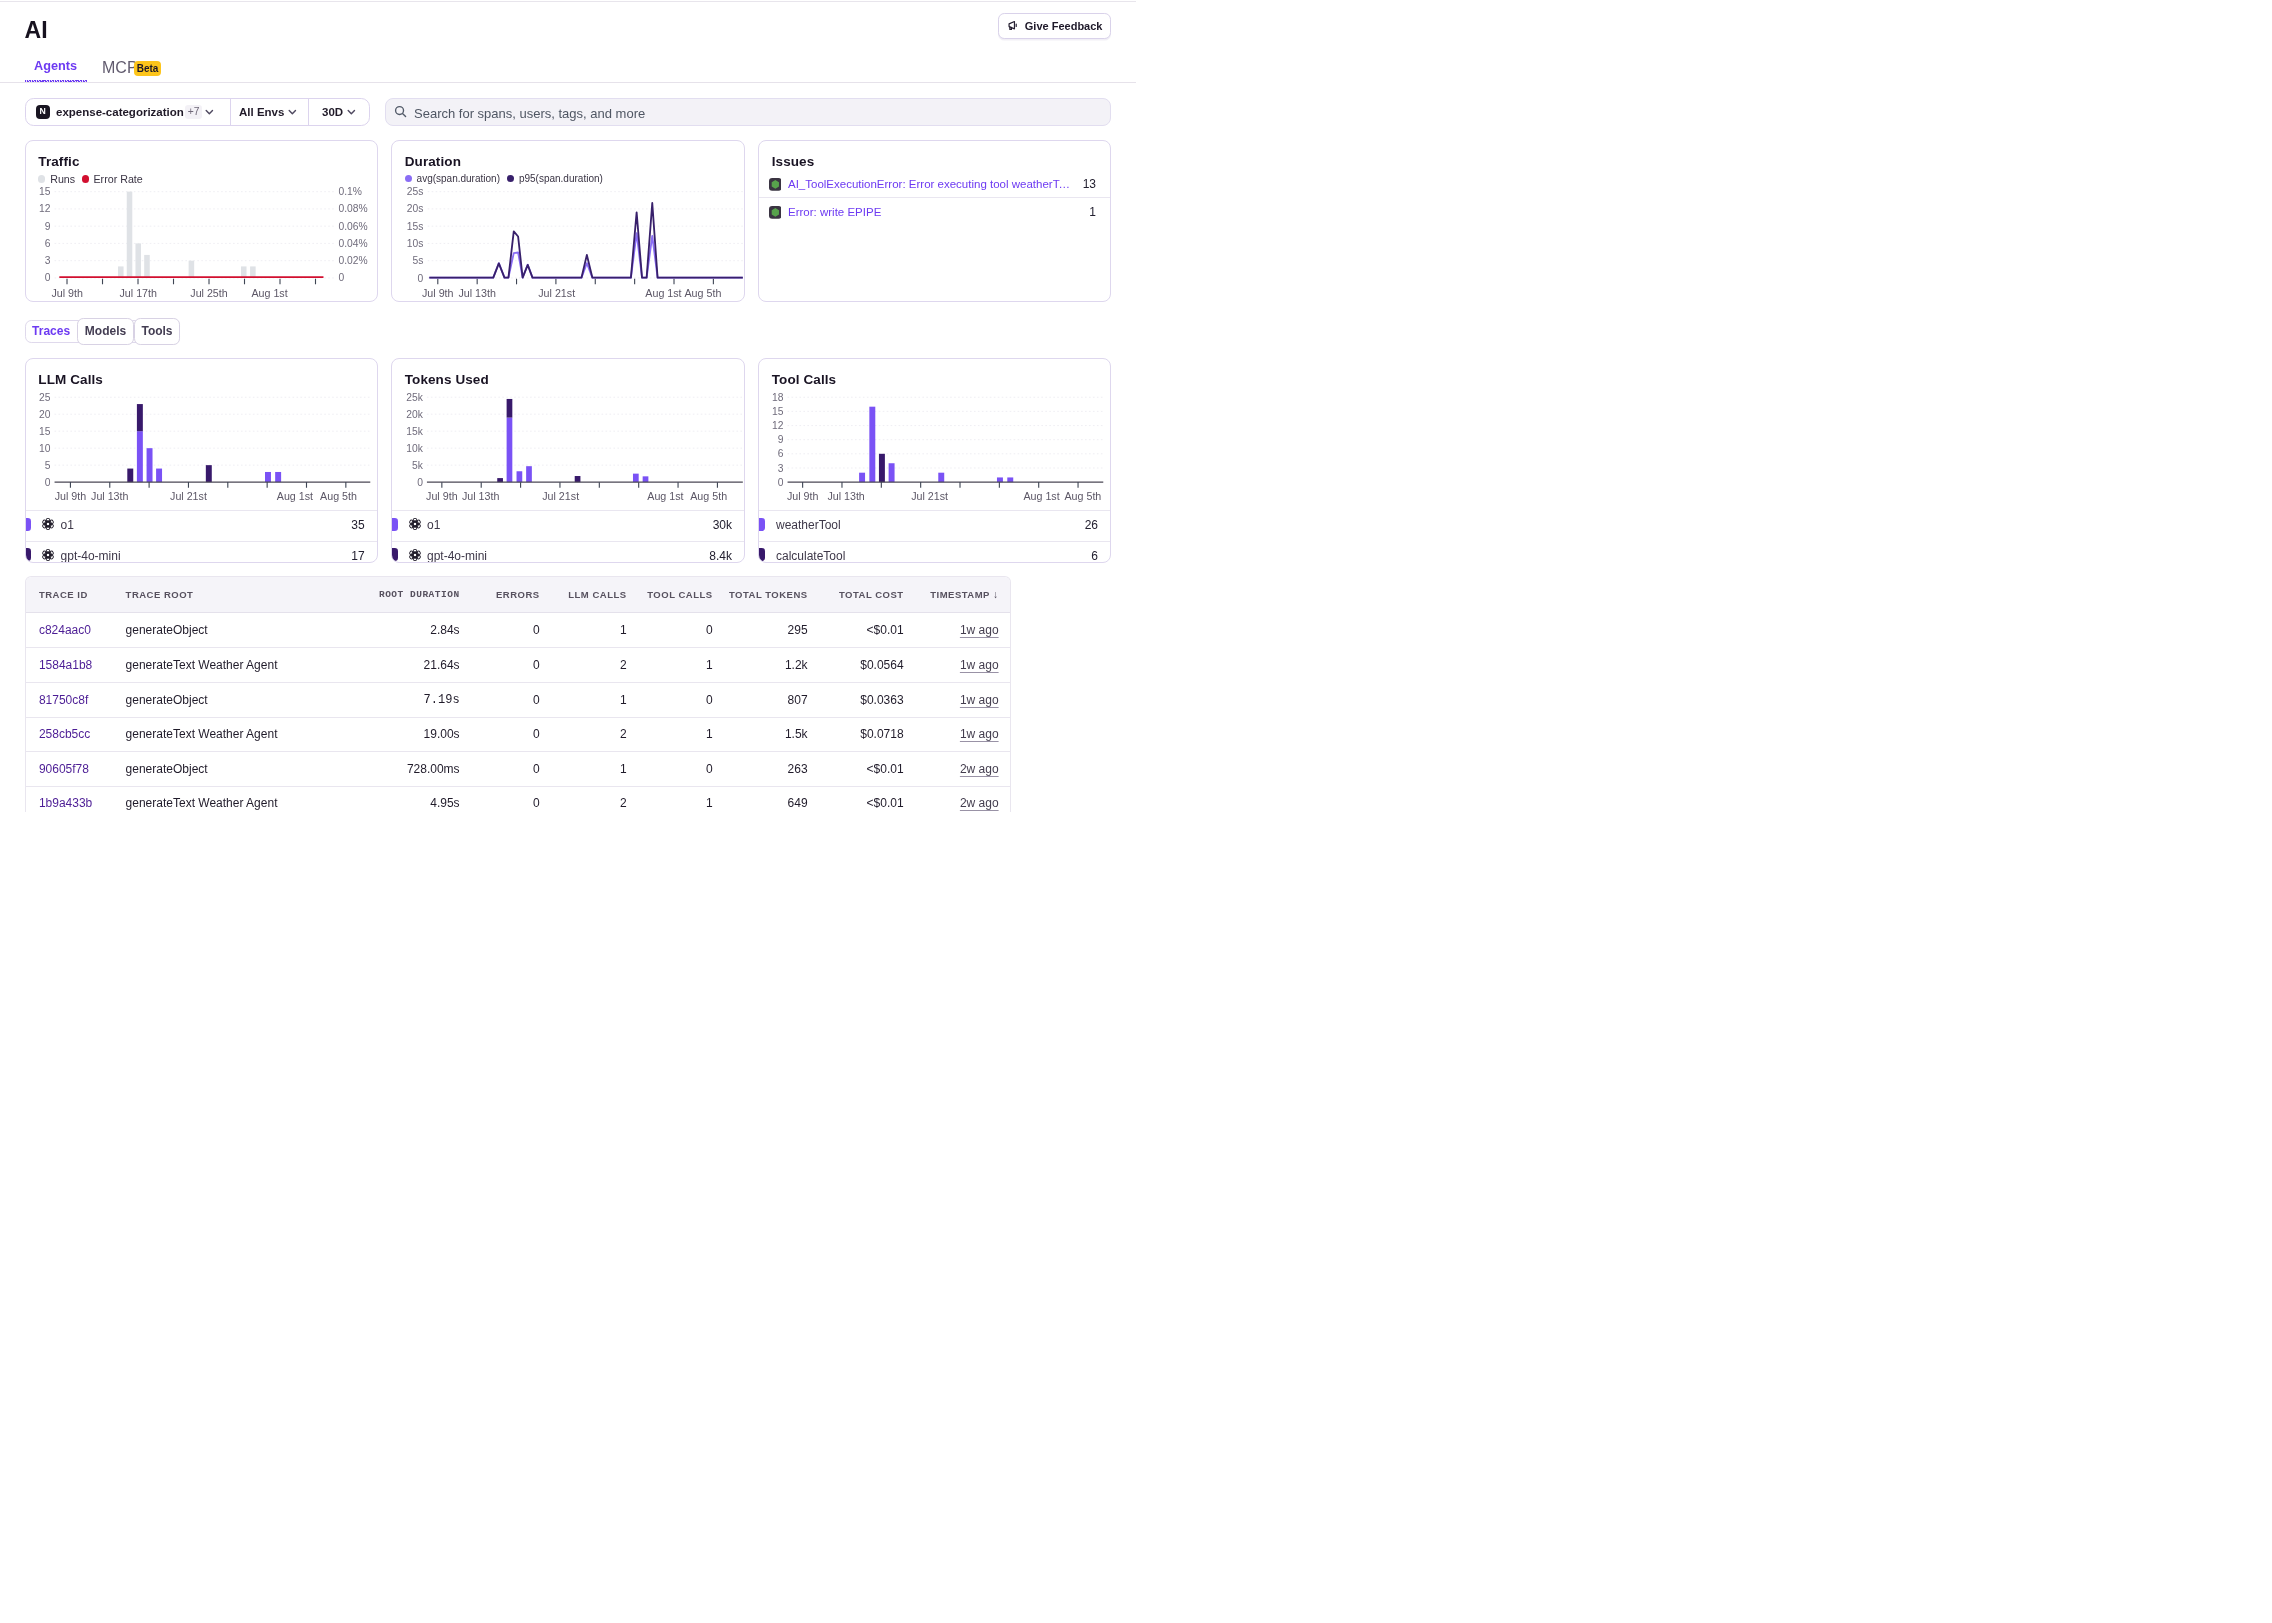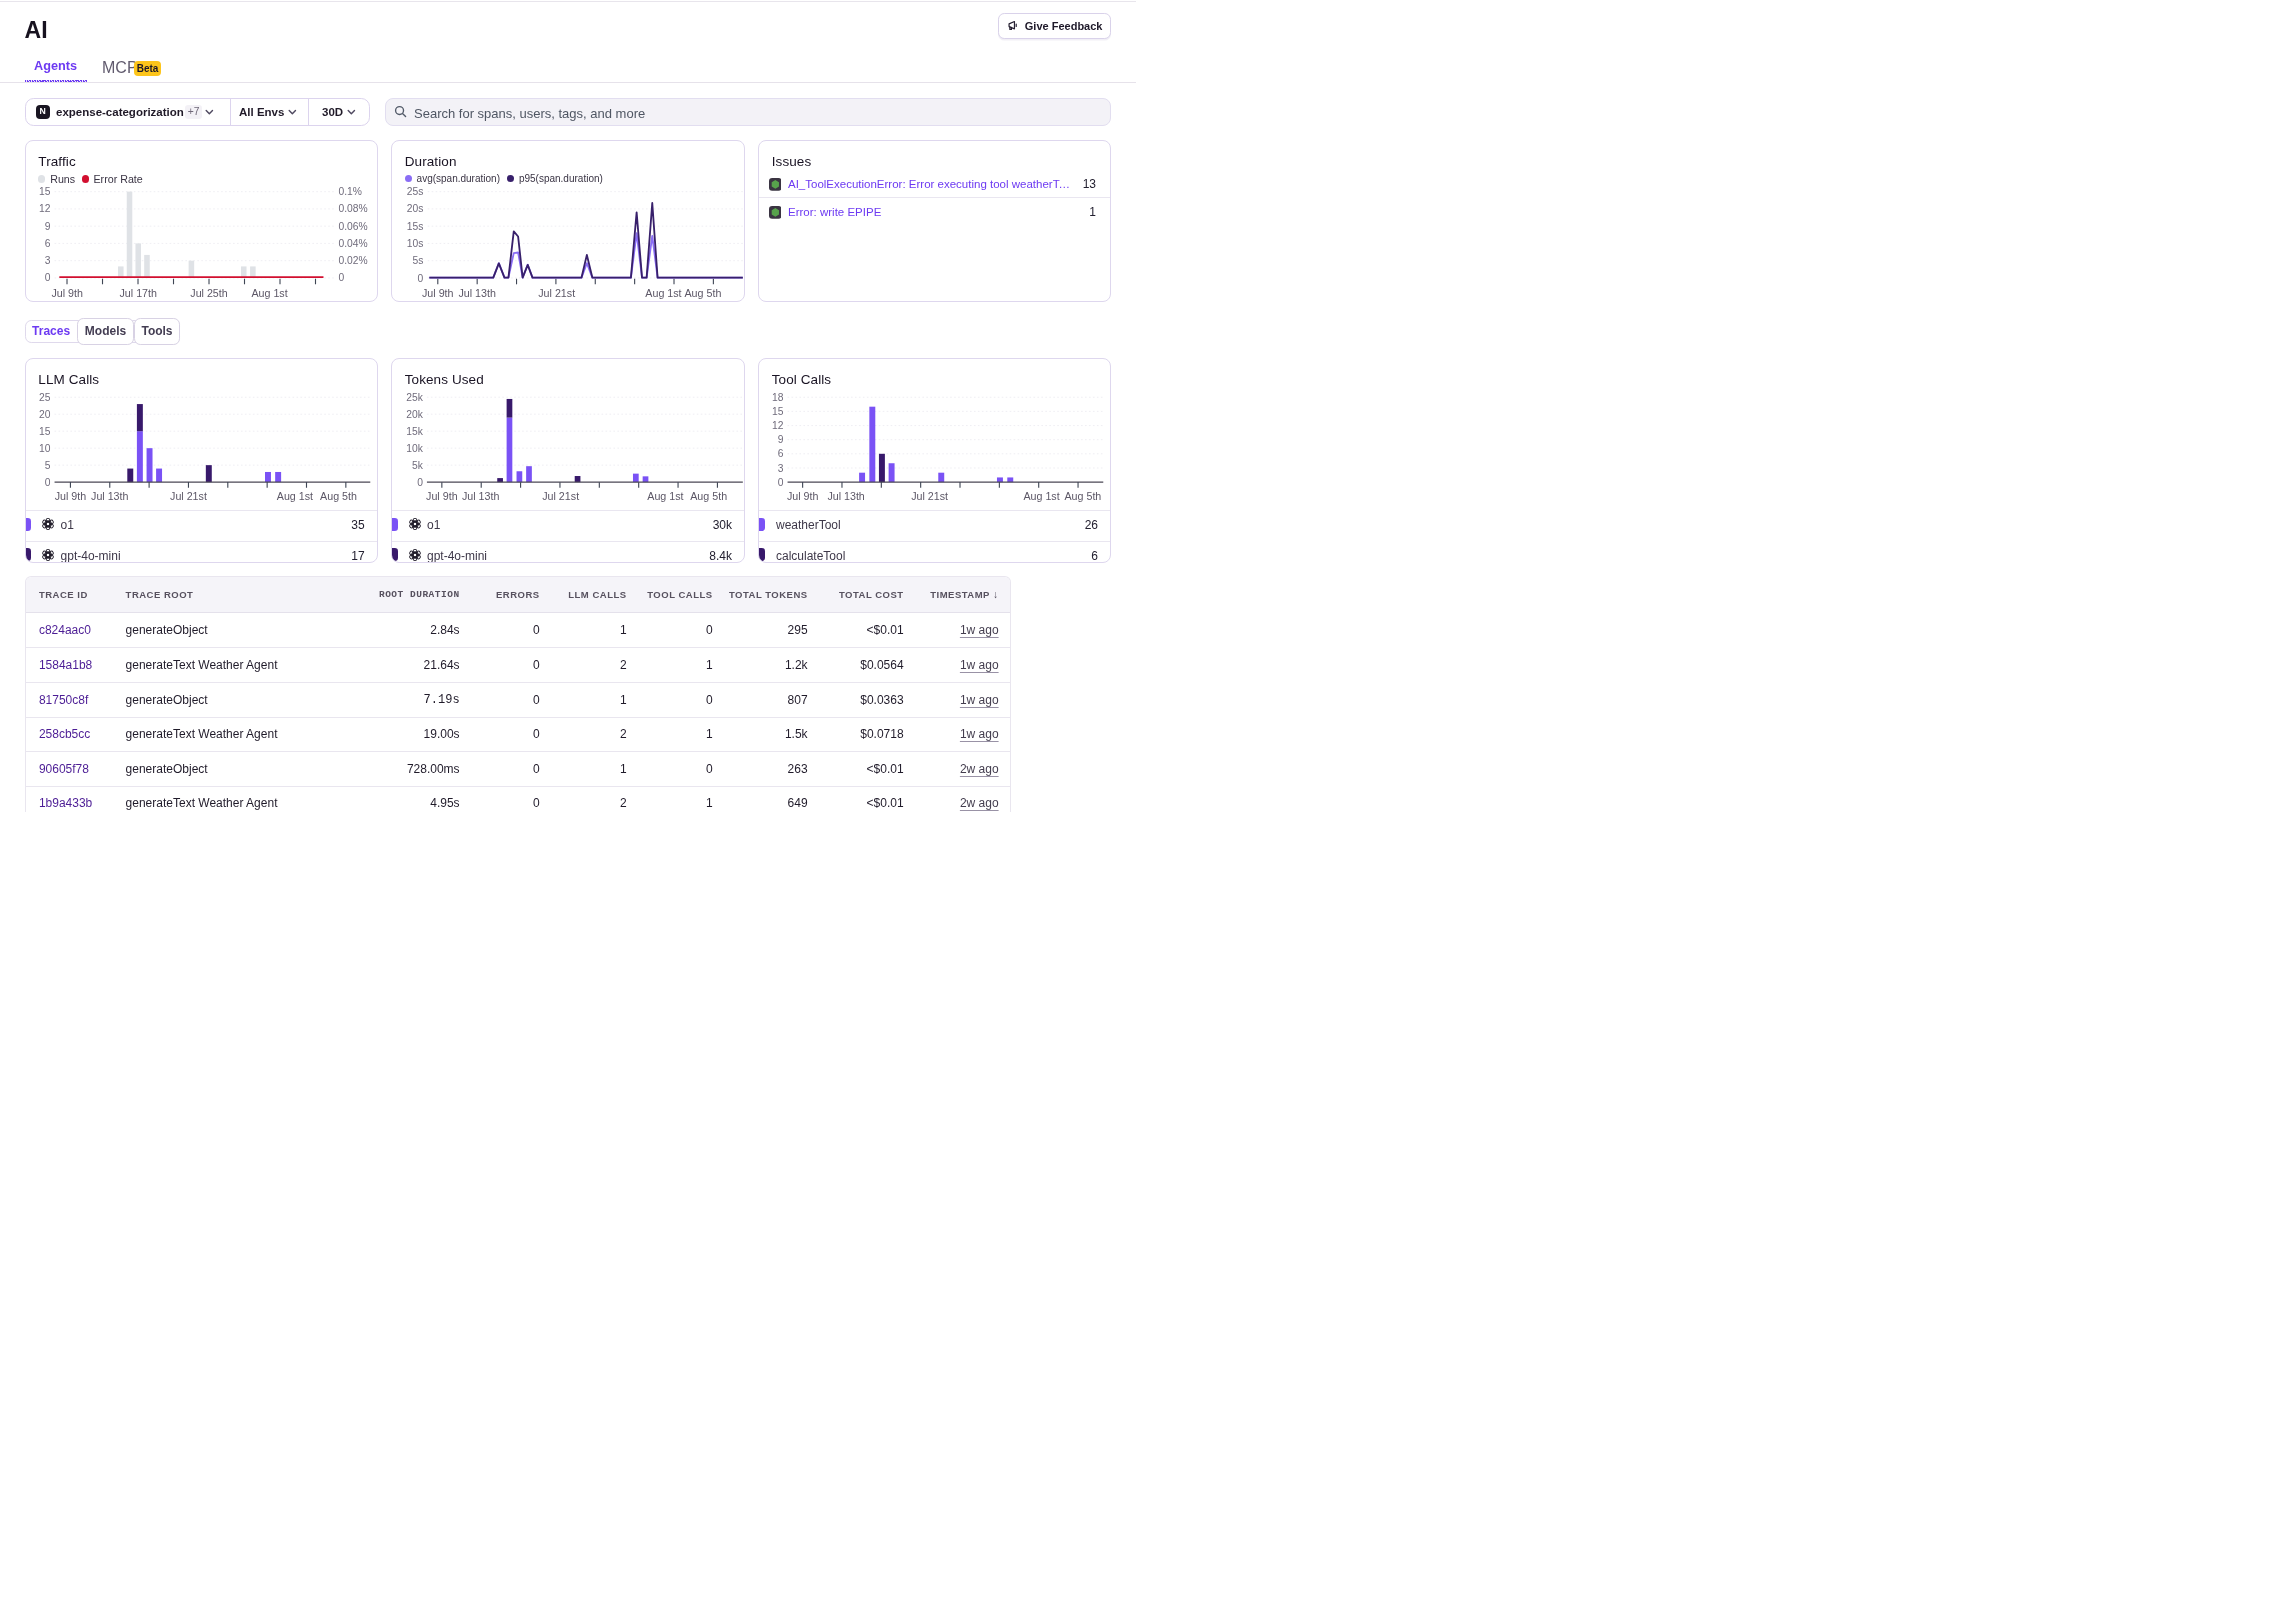--- a/index.html
+++ b/index.html
@@ -1,21 +1,21 @@
 <!DOCTYPE html>
 <html style="font-size:12.7px"><head>
 <meta charset="utf-8">
 <style>
 * { margin:0; padding:0; box-sizing:border-box; }
 html,body { width:1136px; height:812px; background:#fff; font-family:"Liberation Sans", sans-serif; overflow:hidden; }
 body { position:relative; }
 .abs { position:absolute; }
 .card { position:absolute; background:#fff; border:0.8px solid #DED7EE; border-radius:8px; }
 svg text { font-family:"Liberation Sans", sans-serif; }
-.ctitle { position:absolute; left:12.7px; top:12.7px; font-size:13.5px; font-weight:normal; color:#191323; letter-spacing:0.1px; }
+.ctitle { position:absolute; left:12.7px; top:12.7px; font-size:13.5px; font-weight:bold; color:#191323; letter-spacing:0.1px; }
 .leg { position:absolute; display:flex; align-items:center; gap:4.8px; font-size:10.7px; color:#3A3444; }
 .dot { width:7.1px; height:7.1px; border-radius:50%; display:inline-block; }
 .legrow { position:absolute; left:0; right:0; border-top:0.8px solid #E9E6F0; }
 .chip { position:absolute; left:0; width:5.6px; height:12.7px; border-radius:0 3.2px 3.2px 0; }
 .lname { position:absolute; font-size:12px; color:#3E3849; }
 .lval { position:absolute; right:12px; font-size:12px; color:#232030; text-align:right; }
 #table { border:0.8px solid #E9E6EF; border-bottom:none; border-radius:6.3px 6.3px 0 0; overflow:hidden; }
 #thead { position:absolute; left:0; top:0; width:100%; height:36px; background:#F5F4F9; border-bottom:0.8px solid #E4E1EB; }
 .th { position:absolute; top:0; line-height:36px; font-size:9.5px; font-weight:bold; letter-spacing:0.5px; color:#57515F; white-space:nowrap; }
 .tr { position:absolute; left:0; width:100%; height:35px; border-bottom:0.8px solid #E9E6EF; }

